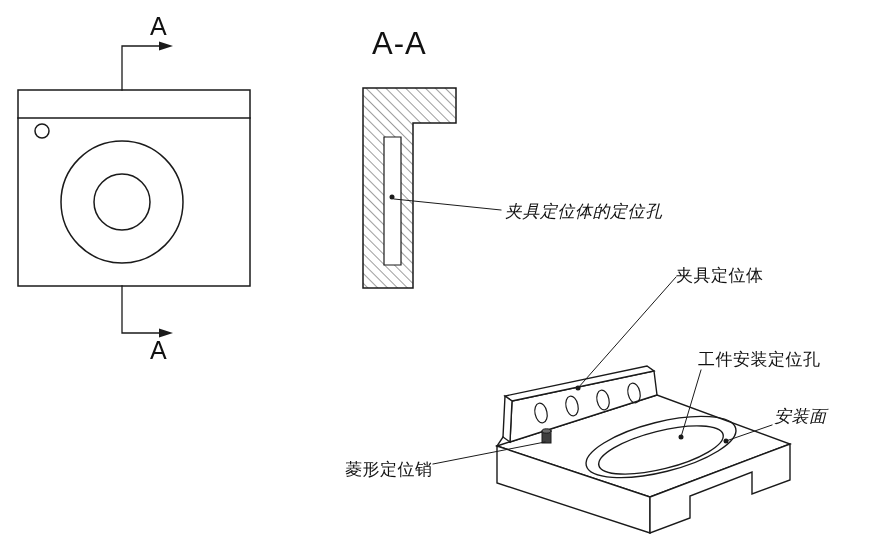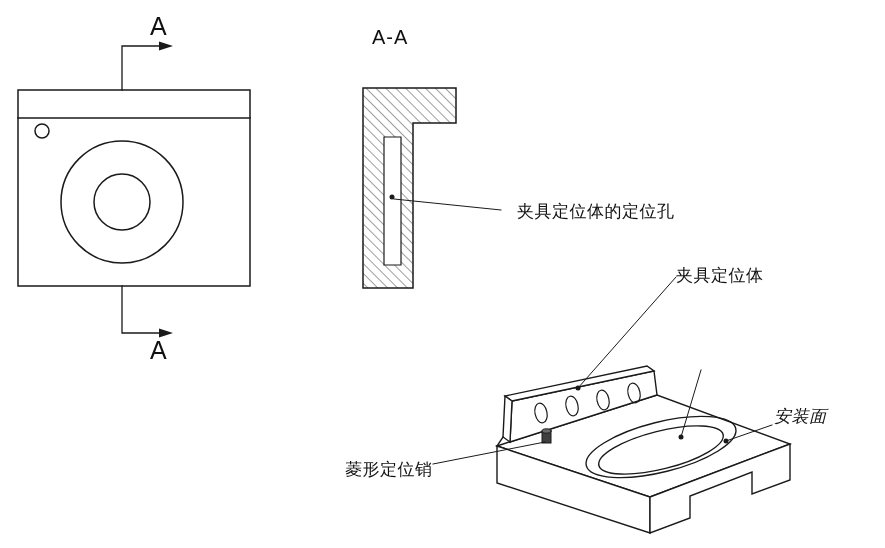--- a/index.html
+++ b/index.html
@@ -29,21 +29,21 @@
   }
   .label-cjk {
     font-size: 17px;
     letter-spacing: 0.5px;
   }
   .label-letter {
     font-size: 25px;
     font-weight: 500;
   }
   .label-section-title {
-    font-size: 20px;
+    font-size: 31px;
     font-weight: 500;
     letter-spacing: 1px;
   }
 </style>
 </head>
 <body>
 
 <div class="canvas">
 
   <svg width="885" height="548" viewBox="0 0 885 548">
@@ -116,22 +116,23 @@
       </g>
     </g>
   </svg>
 
   <div class="label label-letter" style="left:150px; top:12px;">A</div>
 
   <div class="label label-letter" style="left:150px; top:336px;">A</div>
 
   <div class="label label-section-title" style="left:372px; top:26px;">A-A</div>
 
-  <div class="label label-cjk" style="left:517px; top:202px;">夹具定位体的定位孔</div>
+  <div class="label label-cjk" style="left:505px; top:202px;font-style:italic;">夹具定位体的定位孔</div>
 
   <div class="label label-cjk" style="left:676px; top:266px;">夹具定位体</div>
 
+  <div class="label label-cjk" style="left:698px; top:350px;">工件安装定位孔</div>
 
   <div class="label label-cjk" style="left:774px; top:407px;font-style:italic;">安装面</div>
 
   <div class="label label-cjk" style="left:345px; top:460px;">菱形定位销</div>
 
 </div>
 
 </body></html>

